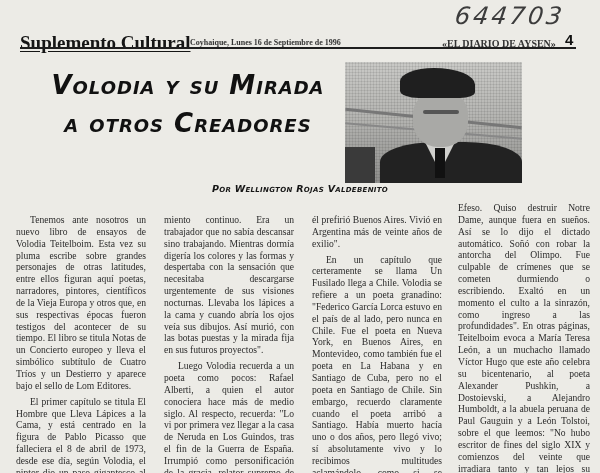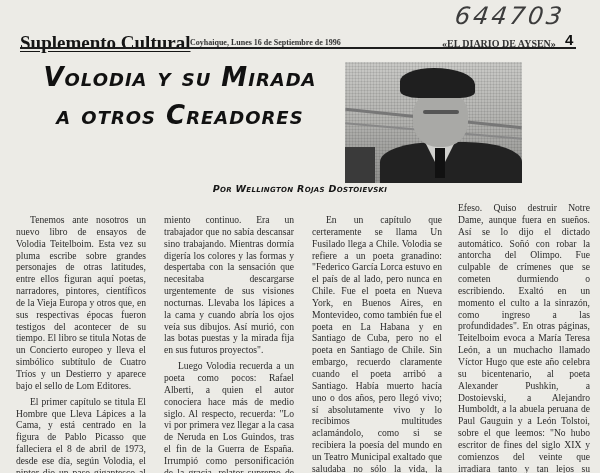--- a/index.html
+++ b/index.html
@@ -81,47 +81,48 @@
   <div class="handnote">644703</div>
 
   <div>
     <div class="hdr-section">Suplemento Cultural</div>
     <div class="hdr-date">Coyhaique, Lunes 16 de Septiembre de 1996</div>
     <div class="hdr-paper">«EL DIARIO DE AYSEN»</div>
     <div class="hdr-page">4</div>
     <div class="hdr-rule"></div>
   </div>
 
-  <h1 class="title" style="margin:0;">Volodia y su Mirada a otros Creadores</h1>
+  <h1 class="title" style="margin:8px;">Volodia y su Mirada a otros Creadores</h1>
 
   <div class="photo" aria-label="photo-portrait-man-with-cap">
     <div class="wall"></div>
     <div class="wall2"></div>
     <div class="door"></div>
     <div class="coat"></div>
     <div class="collar"></div>
     <div class="tie"></div>
     <div class="face"></div>
     <div class="eyes"></div>
     <div class="cap"></div>
   </div>
 
-  <div class="byline">Por Wellington Rojas Dostoievski</div>
+  <div class="byline">Por Wellington Rojas Valdebenito</div>
 
   <div class="col c1">
     <p>Tenemos ante nosotros un nuevo libro de ensayos de Volodia Teitelboim. Esta vez su pluma escribe sobre grandes personajes de otras latitudes, entre ellos figuran aquí poetas, narradores, pintores, científicos de la Vieja Europa y otros que, en sus respectivas épocas fueron testigos del acontecer de su tiempo. El libro se titula Notas de un Concierto europeo y lleva el simbólico subtítulo de Cuatro Tríos y un Destierro y aparece bajo el sello de Lom Editores.</p>
     <p>El primer capítulo se titula El Hombre que Lleva Lápices a la Cama, y está centrado en la figura de Pablo Picasso que falleciera el 8 de abril de 1973, desde ese día, según Volodia, el pintor dio un paso gigantesco al convertirse en leyenda dentro de su propia leyenda. Al recordar parte de su quehacer, el autor anota: "Fue una fuerza de la naturaleza. Una fábrica o siete fábricas. Para Picasso cada cuadro es una gama, una sucesión de destracciones y creaciones. Toda su vida fue un descubri-</p>
   </div>
 
   <div class="col c2">
     <p class="cont">miento continuo. Era un trabajador que no sabía descansar sino trabajando. Mientras dormía digería los colores y las formas y despertaba con la sensación que necesitaba descargarse urgentemente de sus visiones nocturnas. Llevaba los lápices a la cama y cuando abría los ojos veía sus dibujos. Así murió, con las botas puestas y la mirada fija en sus futuros proyectos".</p>
     <p>Luego Volodia recuerda a un poeta como pocos: Rafael Alberti, a quien el autor conociera hace más de medio siglo. Al respecto, recuerda: "Lo vi por primera vez llegar a la casa de Neruda en Los Guindos, tras el fin de la Guerra de España. Irrumpió como personificación de la gracia, relator supremo de las anécdotas más deliciosas y descocadas. Neruda quería que Rafael Alberti se quedara a vivir en Chile. Pero el país, no obstante sus autoleyendas hospitalarias, que forman parte de la mitología criolla, no le dio ninguna posibilidad de trabajo, y</p>
   </div>
 
   <div class="col c3">
+    <p class="cont">él prefirió Buenos Aires. Vivió en Argentina más de veinte años de exilio".</p>
     <p>En un capítulo que certeramente se llama Un Fusilado llega a Chile. Volodia se refiere a un poeta granadino: "Federico García Lorca estuvo en el país de al lado, pero nunca en Chile. Fue el poeta en Nueva York, en Buenos Aires, en Montevideo, como también fue el poeta en La Habana y en Santiago de Cuba, pero no el poeta en Santiago de Chile. Sin embargo, recuerdo claramente cuando el poeta arribó a Santiago. Había muerto hacía uno o dos años, pero llegó vivo; sí absolutamente vivo y lo recibimos multitudes aclamándolo, como si se recibiera la poesía del mundo en un Teatro Municipal exaltado que saludaba no sólo la vida, la palabra sino que recibía a España, que era entonces motivación ardiente, de lo más apasionado".</p>
 
   </div>
 
   <div class="col c4">
     <p class="cont">Efeso. Quiso destruir Notre Dame, aunque fuera en sueños. Así se lo dijo el dictado automático. Soñó con robar la antorcha del Olimpo. Fue culpable de crímenes que se cometen durmiendo o escribiendo. Exaltó en un momento el culto a la sinrazón, como ingreso a las profundidades". En otras páginas, Teitelboim evoca a María Teresa León, a un muchacho llamado Víctor Hugo que este año celebra su bicentenario, al poeta Alexander Pushkin, a Dostoievski, a Alejandro Humboldt, a la abuela peruana de Paul Gauguin y a León Tolstoi, sobre el que leemos: "No hubo escritor de fines del siglo XIX y comienzos del veinte que irradiara tanto y tan lejos su influencia como León Tolstoi. No sólo lo leían. Muchos se convertían en discípulos literarios".</p>
     <p>Estas "notas" de Teitelboim nos transportan hacia el universo singular de grandes creadores de otros horizontes, lejanos, pero a la vez tan cercanos gracias a la lúcida mirada hacia su vida y obra dada por Volodia Teitelboim.</p>
   </div>
 </div>
 

